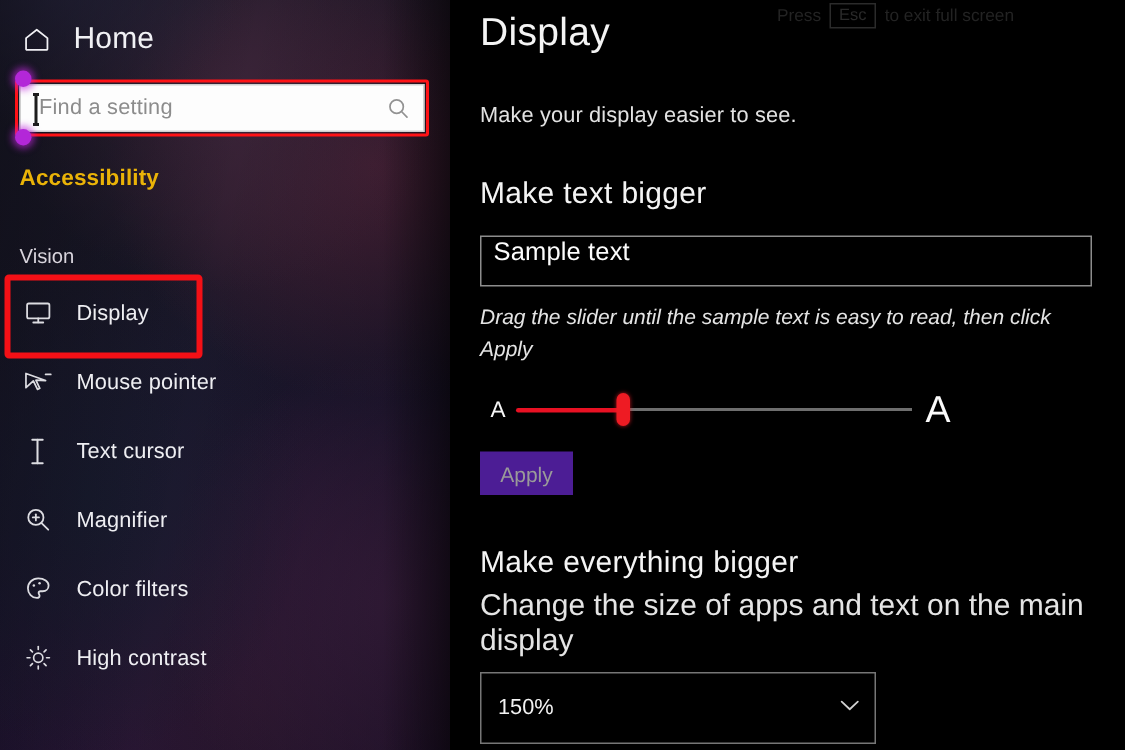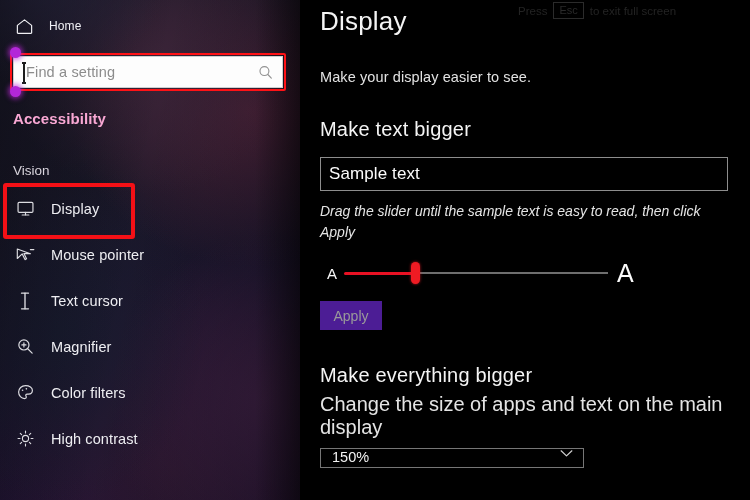--- a/index.html
+++ b/index.html
@@ -35,21 +35,21 @@
   .bg-edge {
     background:linear-gradient(to right, rgba(0,0,0,0) 85%, rgba(0,0,0,0.55) 100%);
   }
   .sb-content { position:relative; z-index:3; }
 
   .home-row {
     display:flex; align-items:center; gap:15px;
     padding:0 0 0 15px; height:44px; margin-top:4px;
   }
   .home-label {
-    color:#f0f0f4; font-size:12px; letter-spacing:.1px;
+    color:#f0f0f4; font-size:20px; letter-spacing:.1px;
   }
   .ico { display:inline-flex; align-items:center; justify-content:center; }
 
   
   .search-wrap { position:relative; margin:8px 17px 0 13px;border-radius:14px; }
   .search-outline {
     position:absolute; left:-3px; top:-3px; right:-3px; bottom:-3px;
     border:2px solid #ff1216; border-radius:2px; pointer-events:none; z-index:6;
   }
   .search-box {
@@ -73,21 +73,21 @@
   .caret:after { bottom:0; }
   .handle {
     position:absolute; left:-3px; width:11px; height:11px; border-radius:50%;
     background:#b327d8; box-shadow:0 0 5px 2px rgba(190,40,220,.65); z-index:7;
   }
   .handle.top { top:-9px; }
   .handle.bot { bottom:-9px; }
   .mag-glass { width:17px; height:17px; opacity:.75; }
 
   .section-title {
-    color:#f9a8d4; font-size:15px; font-weight:bold;
+    color:#eab308; font-size:15px; font-weight:bold;
     padding:22px 0 0 13px; letter-spacing:.1px;
   }
   .group-label {
     color:#d8d4dc; font-size:13.5px;
     padding:36px 0 0 13px;
   }
 
   .nav { margin-top:10px; }
   .nav-item {
     position:relative;
@@ -121,21 +121,21 @@
   }
   .subtitle {
     color:#e2e2e2; font-size:14.5px; margin-top:32px; letter-spacing:.1px;
   }
   .h2 {
     color:#f4f4f4; font-size:20px; margin-top:33px; letter-spacing:.2px;
   }
   .sample-box {
     margin-top:16px; height:34px;
     border:1px solid #8d8d8d; background:#000;
-    display:flex; align-items:center; padding-left:8px;
+    display:flex; padding-left:8px;
   }
   .sample-text { color:#fcfcfc; font-size:17px; letter-spacing:.1px; }
   .hint {
     color:#e4e4e4; font-size:14px; line-height:21px; margin-top:10px;
     max-width:412px;
     font-style:italic;
   }
 
   .slider-row {
     display:flex; align-items:center; margin-top:16px; height:28px;
@@ -154,23 +154,23 @@
 
   .apply-btn {
     margin-top:14px; width:62px; height:29px;
     background:#4c1d95; color:#9a9a9a; font-size:14px;
     display:flex; align-items:center; justify-content:center;
     border:none;
   }
   .h2b { color:#f4f4f4; font-size:20px; margin-top:34px; letter-spacing:.2px; }
   .desc { color:#e4e4e4; font-size:20px; margin-top:6px; }
   .dropdown {
-    margin-top:9px; width:264px; height:20px;
+    margin-top:9px; width:264px; height:48px;
     border:1px solid #767676; background:#000;
-    display:flex; align-items:flex-start; justify-content:space-between;
+    display:flex; align-items:center; justify-content:space-between;
     padding:0 10px 0 11px;
   }
   .dd-value { color:#f2f2f2; font-size:14.5px; }
   .chev { color:#d0d0d0; font-size:11px; line-height:1; }
 </style>
 </head>
 <body>
 
 <div id="app">
 

